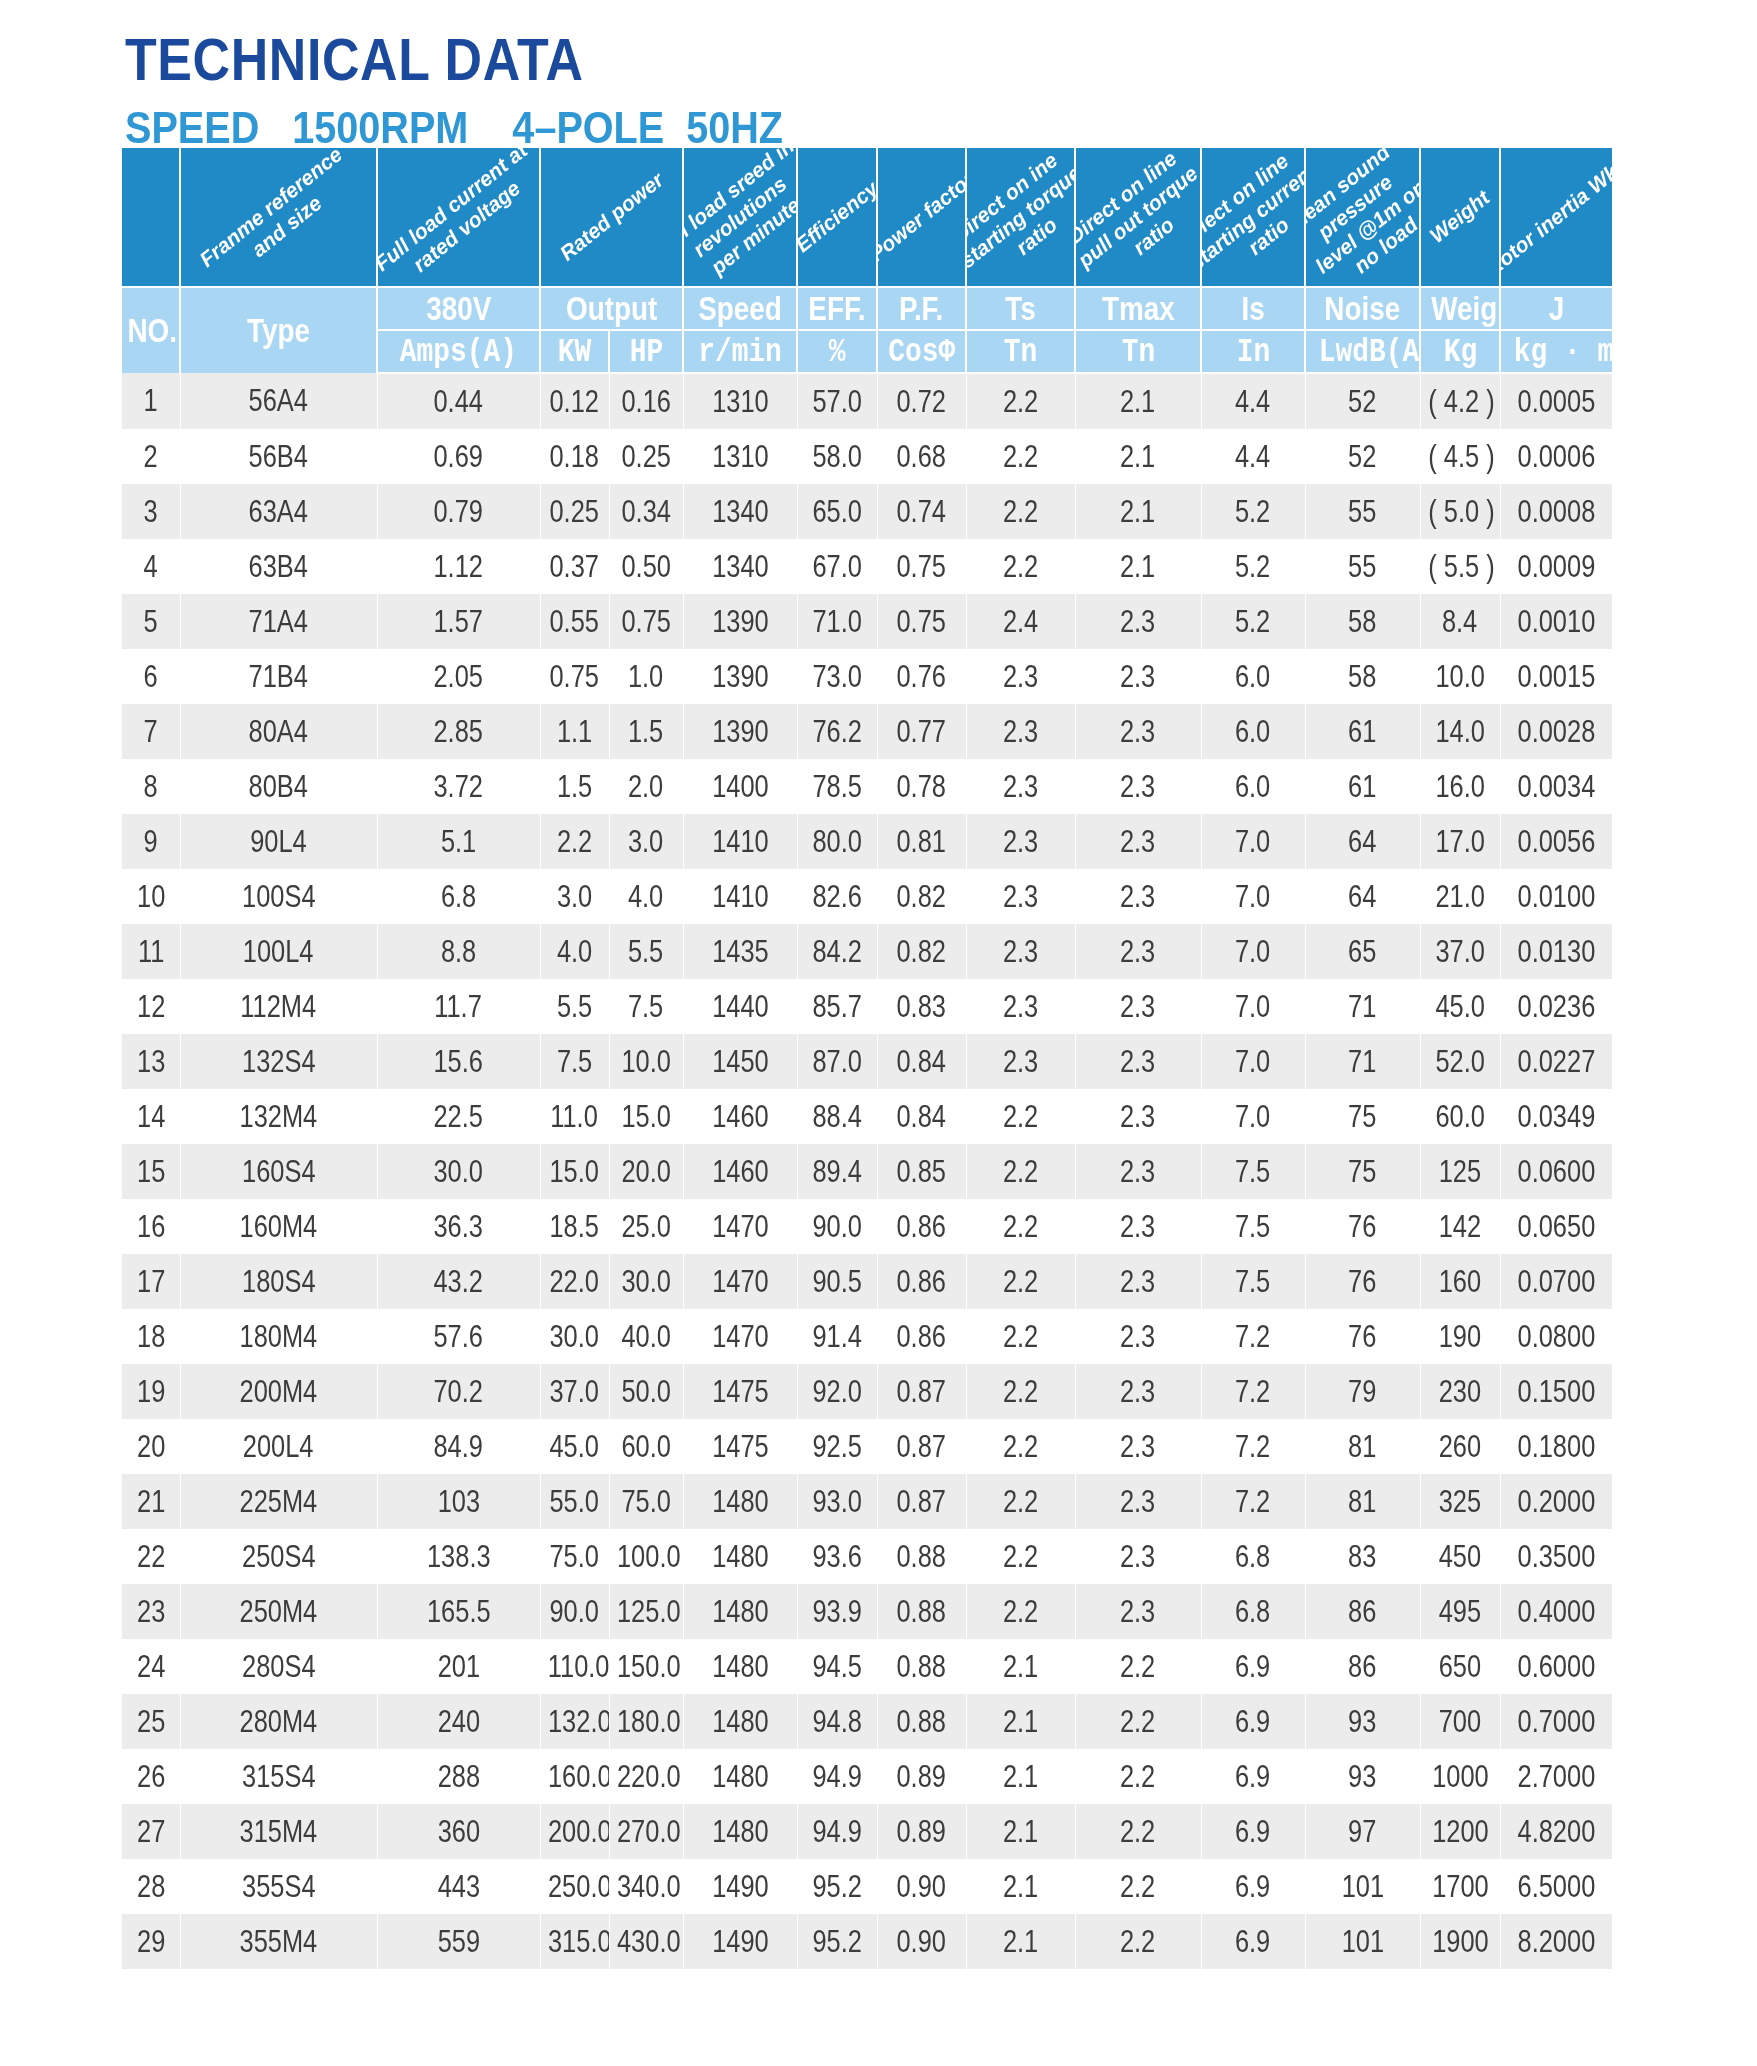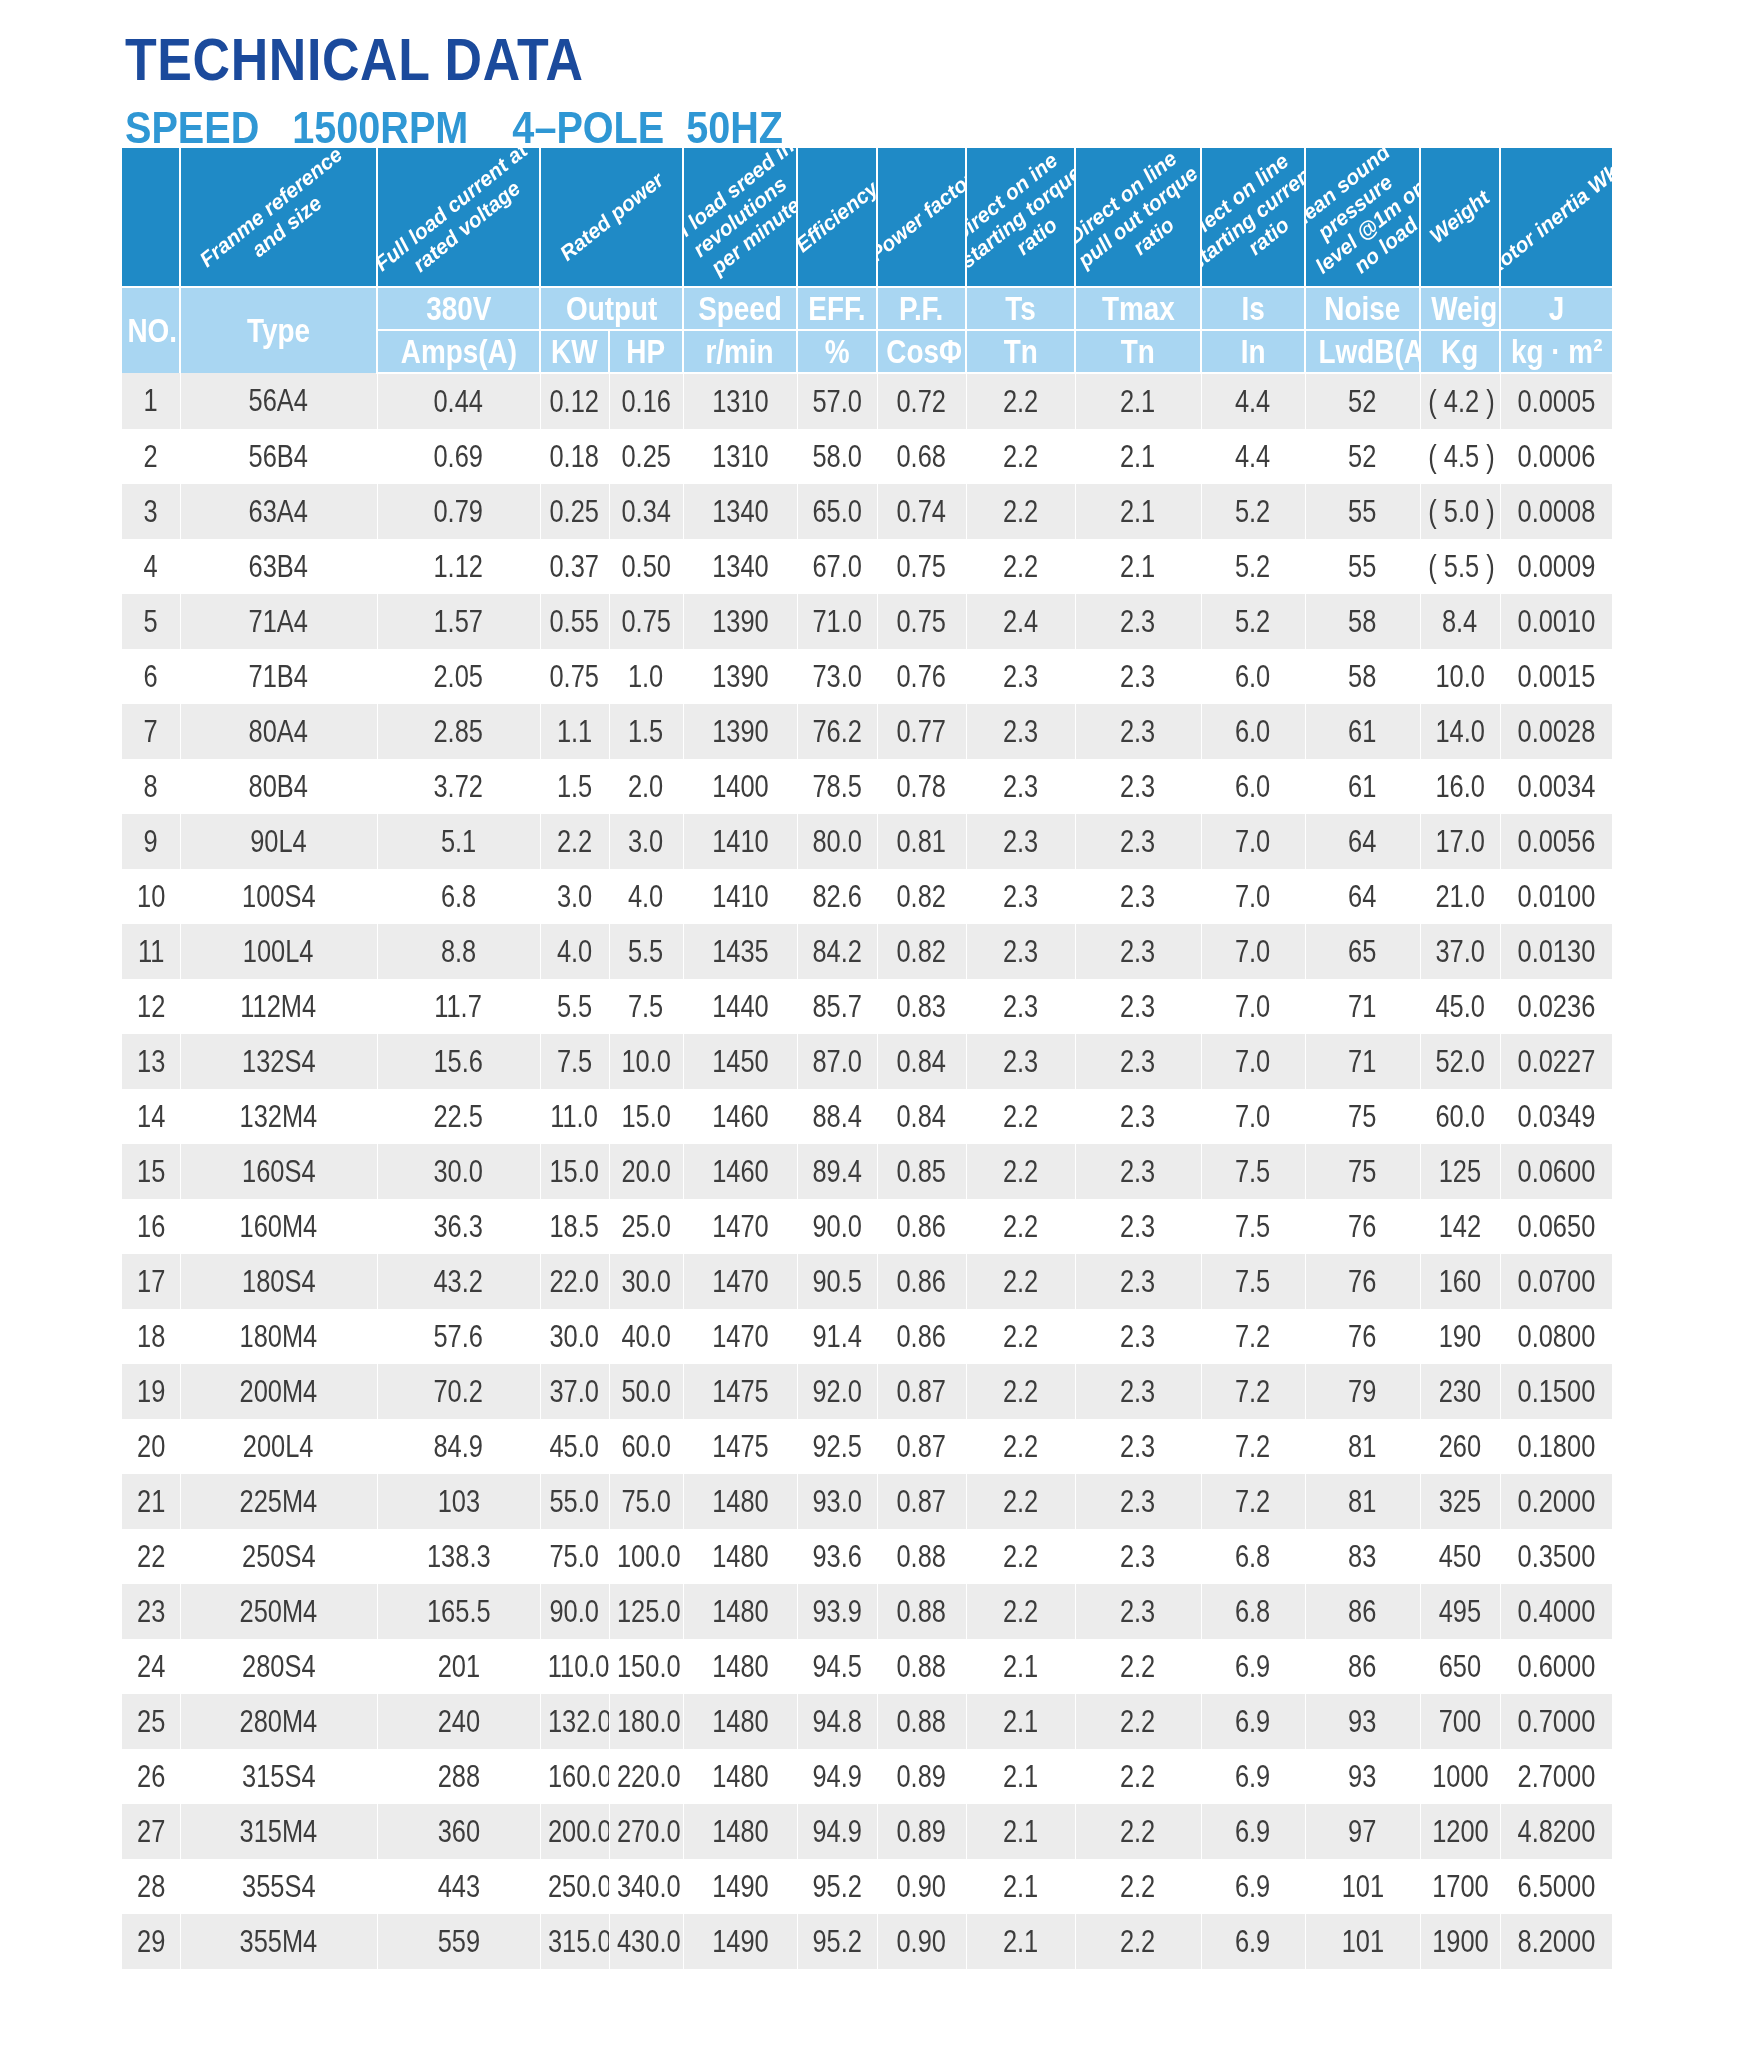--- a/index.html
+++ b/index.html
@@ -39,21 +39,21 @@
   }
 
   
   tr.sub-row th{
     background:#a9d6f2;color:#ffffff;font-weight:bold;font-size:34px;
     border-right:2.1px solid #ffffff;
   }
   tr.sub-row th:last-child{border-right:none;}
   tr.sub-row-1 th{height:41px;border-bottom:2.8px solid #ffffff;}
   tr.sub-row-1 th.merged{border-bottom:none;}
-  tr.sub-row-2 th{height:41px;border-bottom:2.1px solid #ffffff;}
+  tr.sub-row-2 th{height:41px;border-bottom:2.1px solid #ffffff;font-family:Liberation Mono, monospace;}
   th.small-sym{font-size:29px;}
 
   
   tbody td{
     height:55px;font-size:31px;color:#3c3c3c;background:#ffffff;
     border-right:1.4px solid #ffffff;
   }
   tbody tr.alt td{background:#ececec;}
   .sq{display:inline-block;transform:scaleX(0.82);transform-origin:center;white-space:nowrap;}
 </style>

